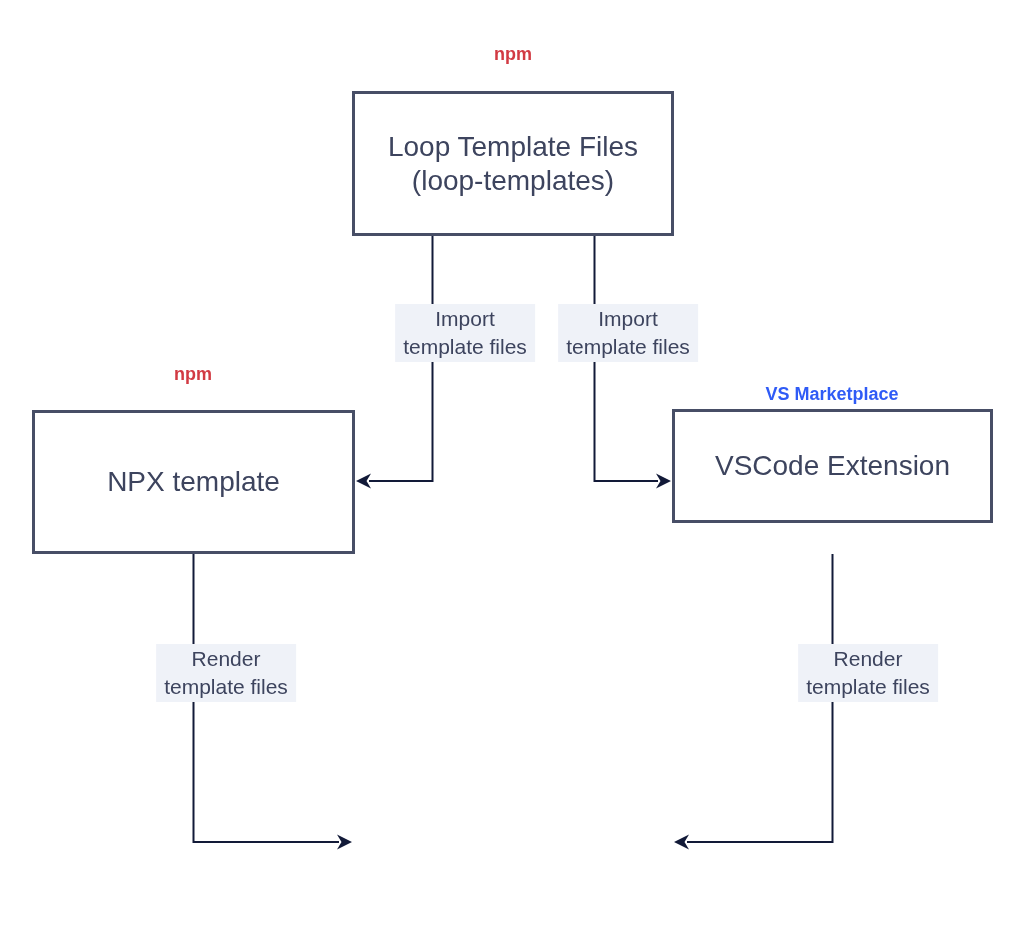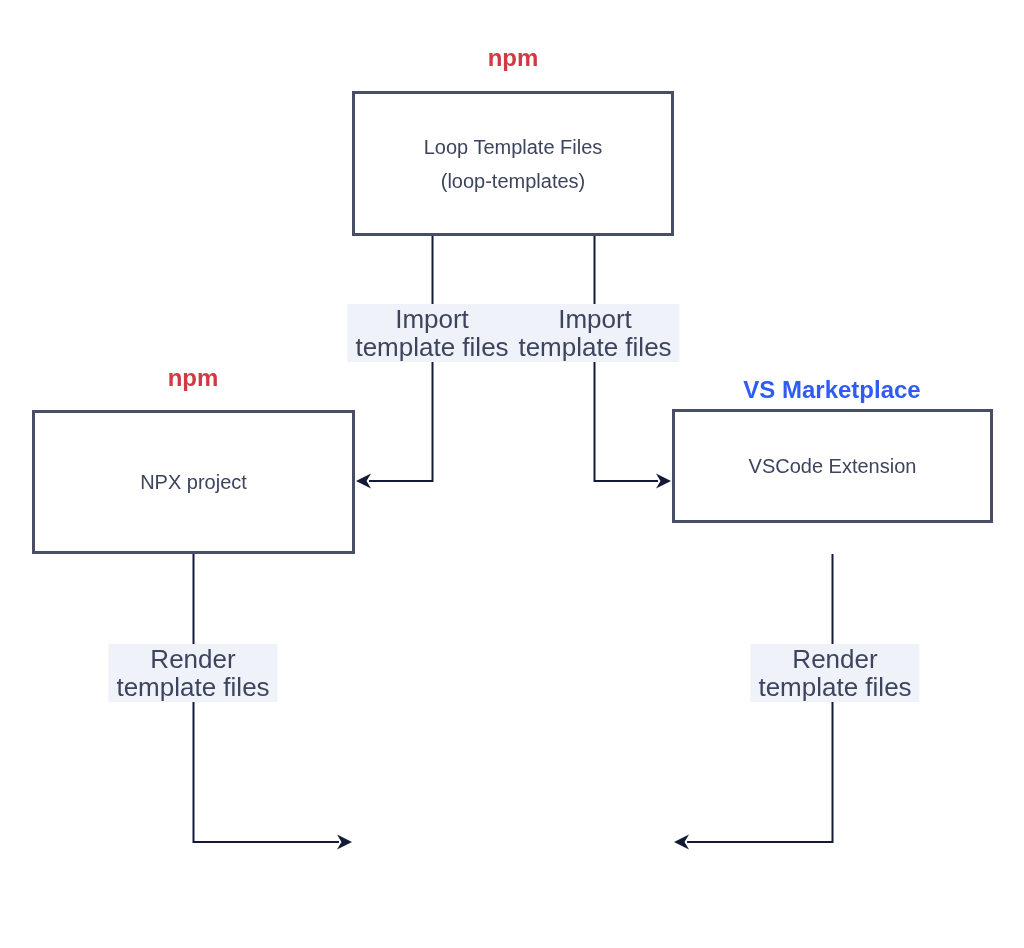--- a/index.html
+++ b/index.html
@@ -35,43 +35,44 @@
     position: absolute;
     box-sizing: border-box;
     background: #ffffff;
     border: 3px solid var(--node-border);
     color: var(--node-text);
     display: flex;
     flex-direction: column;
     align-items: center;
     justify-content: center;
     text-align: center;
-    font-size: 20px;
+    font-size: 28px;
     line-height: 34px;
   }
   .badge {
     position: absolute;
     transform: translateX(-50%);
     white-space: nowrap;
-    font-size: 24px;
+    font-size: 18px;
     font-weight: 600;
     text-align: center;
   }
   .badge-red  { color: var(--npm-red); }
   .badge-blue { color: var(--marketplace-blue); }
   .edge-label {
     position: absolute;
     transform: translate(-50%, -50%);
     background: var(--label-bg);
     color: var(--node-text);
-    font-size: 26px;
+    font-size: 21px;
     line-height: 28px;
     text-align: center;
     padding: 1px 8px;
     white-space: nowrap;
+    margin-left: 33px;
   }
 </style>
 </head>
 <body>
 
 <div class="canvas" style="--npm-red: #d23a43; --marketplace-blue: #2f5bf6; --node-border: #474e66; --node-text: #3d445e; --edge-line: #121a38; --label-bg: #eff2f8;">
 
   <svg class="edges" width="1024" height="948" viewBox="0 0 1024 948" aria-hidden="true">
 
     <path class="edge" d="M432.5 236 L432.5 481 L369 481"></path>
@@ -82,29 +83,29 @@
 
     <path class="edge" d="M193.5 554 L193.5 842 L339 842"></path>
     <polygon class="arrowhead" points="352,842 337,834.5 341.5,842 337,849.5"></polygon>
 
     <path class="edge" d="M832.5 554 L832.5 842 L687 842"></path>
     <polygon class="arrowhead" points="674,842 689,834.5 684.5,842 689,849.5"></polygon>
   </svg>
 
   <div class="badge badge-red" style="left:513px; top:44px">npm</div>
   <div class="badge badge-red" style="left:193px; top:364px">npm</div>
-  <div class="badge badge-blue" style="left:832px; top:376px">VS Marketplace</div>
+  <div class="badge badge-blue" style="left:832px; top:384px">VS Marketplace</div>
 
   <div class="node" style="left:352px; top:91px; width:322px; height:145px">
     <div>Loop Template Files</div>
     <div>(loop-templates)</div>
   </div>
 
   <div class="node" style="left:32px; top:410px; width:323px; height:144px">
-    <div>NPX project</div>
+    <div>NPX template</div>
   </div>
 
   <div class="node" style="left:672px; top:409px; width:321px; height:114px">
     <div>VSCode Extension</div>
   </div>
 
 
   <div class="edge-label" style="left:432px; top:333px">
     <div>Import</div>
     <div>template files</div>

